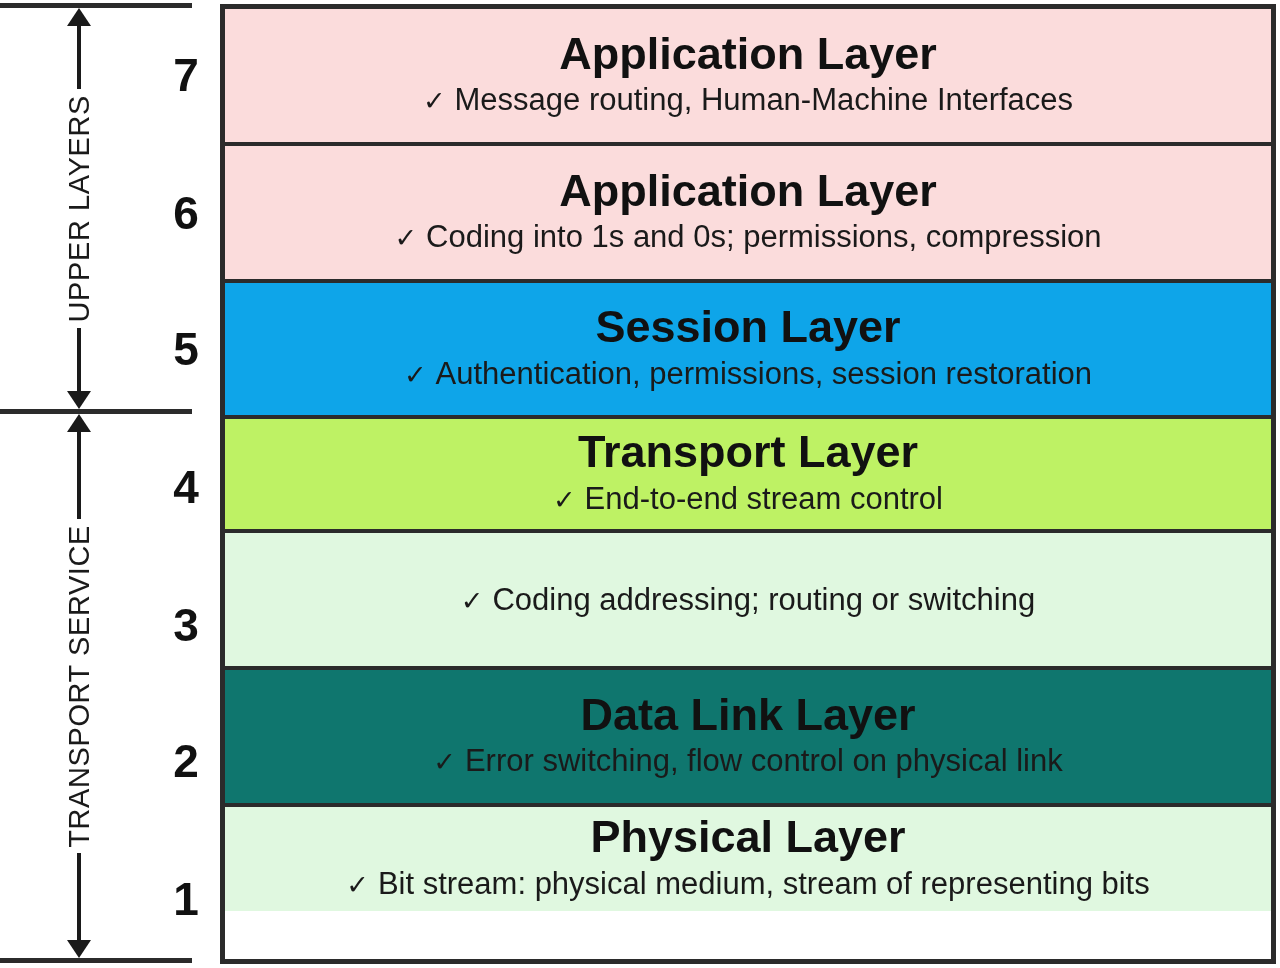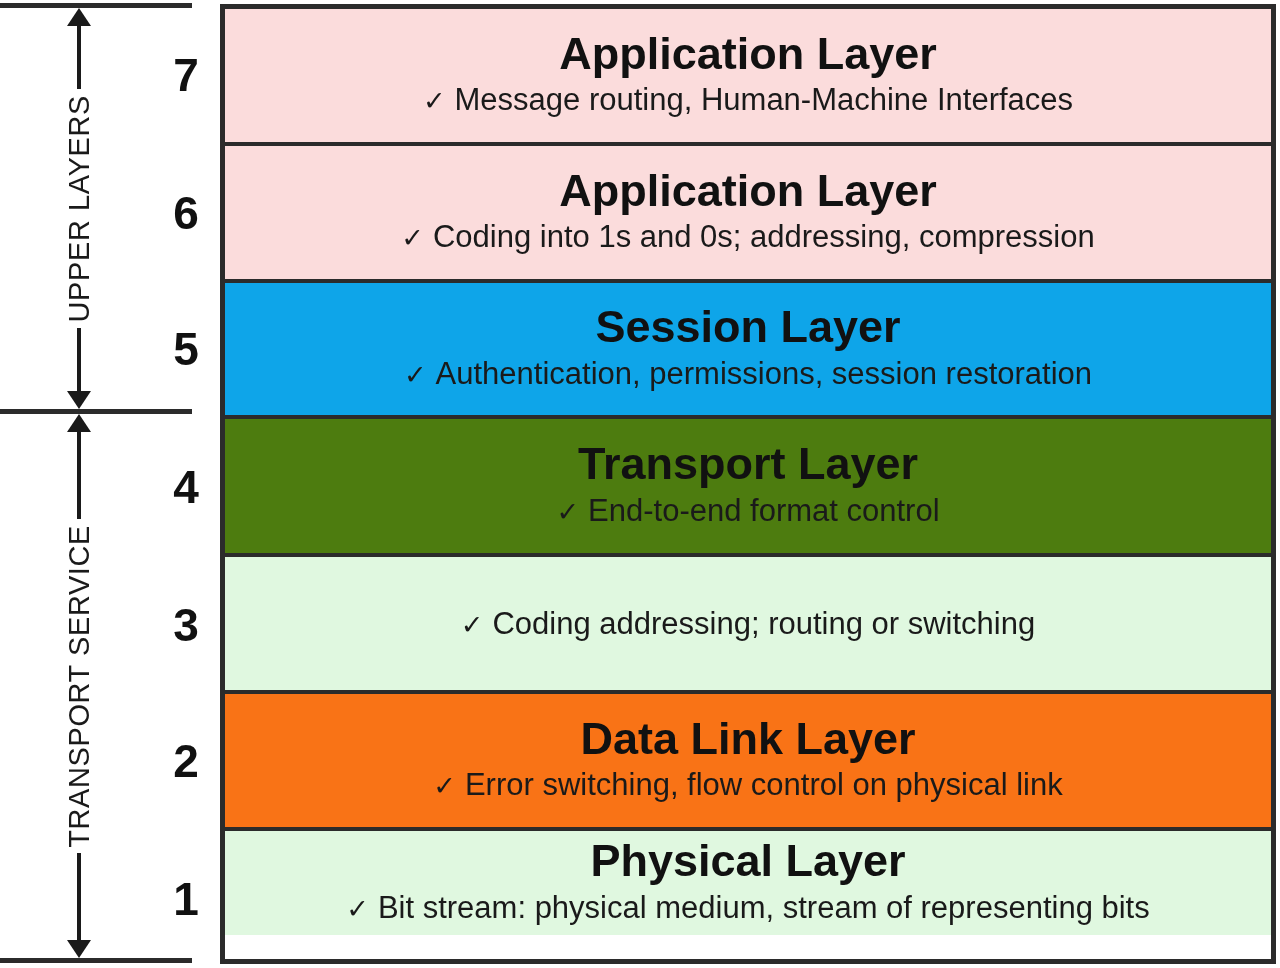--- a/index.html
+++ b/index.html
@@ -232,48 +232,48 @@
       <div class="layer-desc">
         <span class="check">✓</span>
         <span>Message routing, Human-Machine Interfaces</span>
       </div>
     </div>
 
     <div class="layer" style="height:137px;background:#fbdcdc">
       <div class="layer-title">Application Layer</div>
       <div class="layer-desc">
         <span class="check">✓</span>
-        <span>Coding into 1s and 0s; addressing, compression</span>
+        <span>Coding into 1s and 0s; permissions, compression</span>
       </div>
     </div>
 
     <div class="layer" style="height:136px;background:#0ea5e9">
       <div class="layer-title">Session Layer</div>
       <div class="layer-desc">
         <span class="check">✓</span>
         <span>Authentication, permissions, session restoration</span>
       </div>
     </div>
 
-    <div class="layer" style="height:138px;background:#4d7c0f">
+    <div class="layer" style="height:114px;background:#bef264">
       <div class="layer-title">Transport Layer</div>
       <div class="layer-desc">
         <span class="check">✓</span>
-        <span>End-to-end format control</span>
+        <span>End-to-end stream control</span>
       </div>
     </div>
 
     <div class="layer" style="height:137px;background:#e0f8e0">
       <div class="layer-desc">
         <span class="check">✓</span>
         <span>Coding addressing; routing or switching</span>
       </div>
     </div>
 
-    <div class="layer" style="height:137px;background:#f97316">
+    <div class="layer" style="height:137px;background:#0f766e">
       <div class="layer-title">Data Link Layer</div>
       <div class="layer-desc">
         <span class="check">✓</span>
         <span>Error switching, flow control on physical link</span>
       </div>
     </div>
 
     <div class="layer" style="height:104px;background:#e0f8e0">
       <div class="layer-title">Physical Layer</div>
       <div class="layer-desc">

